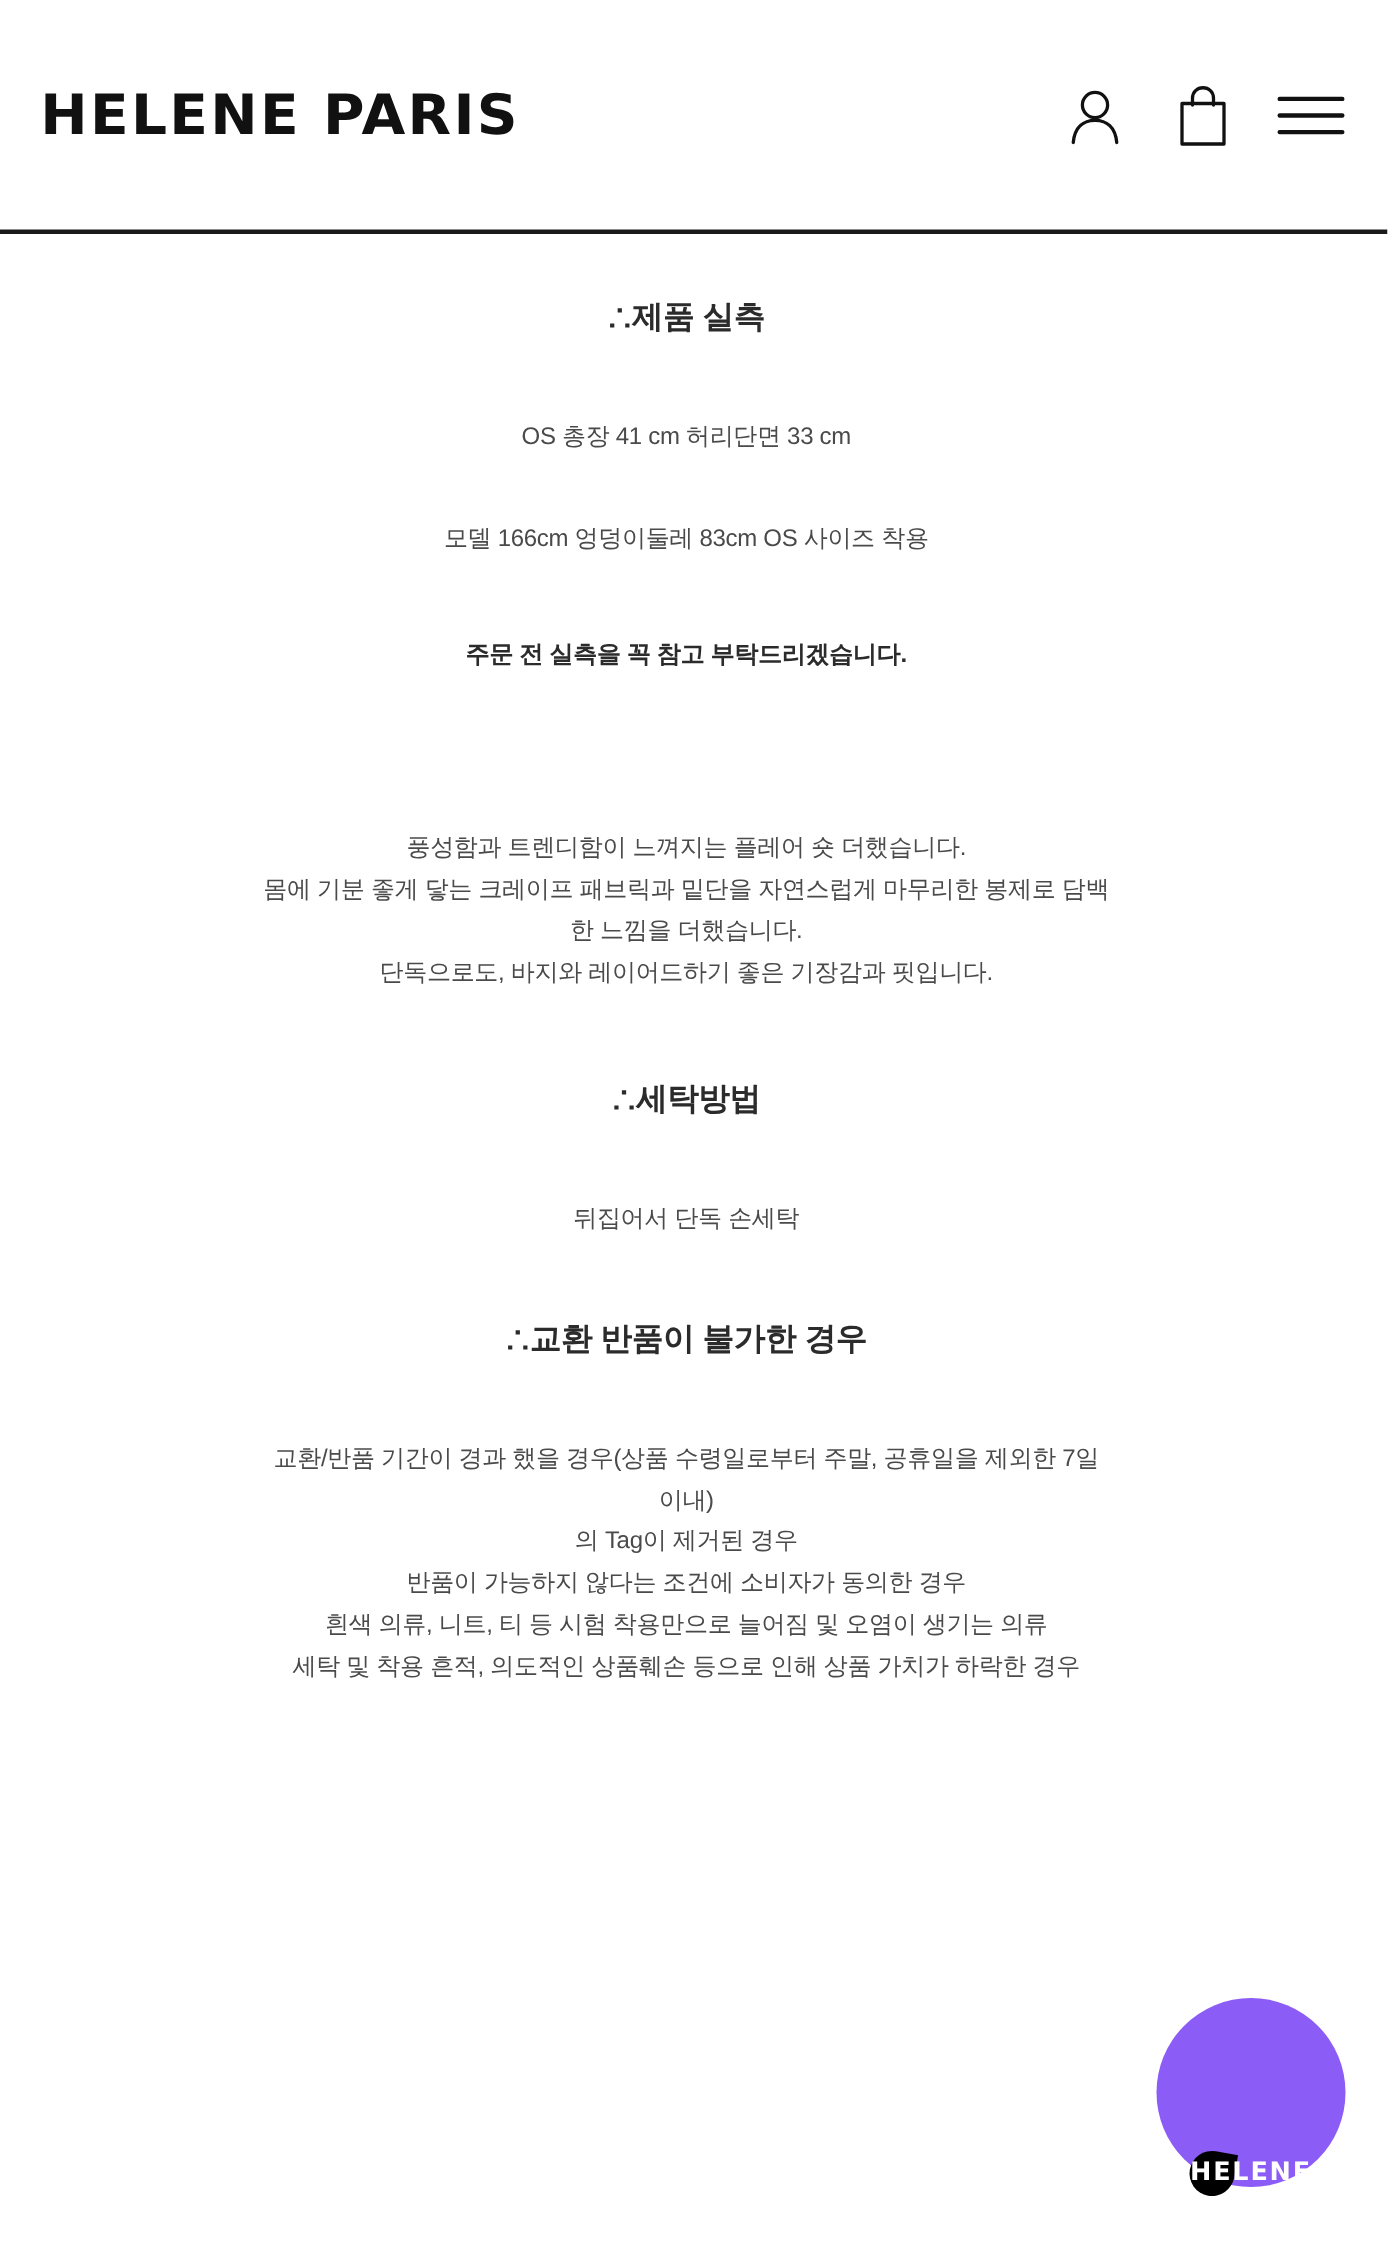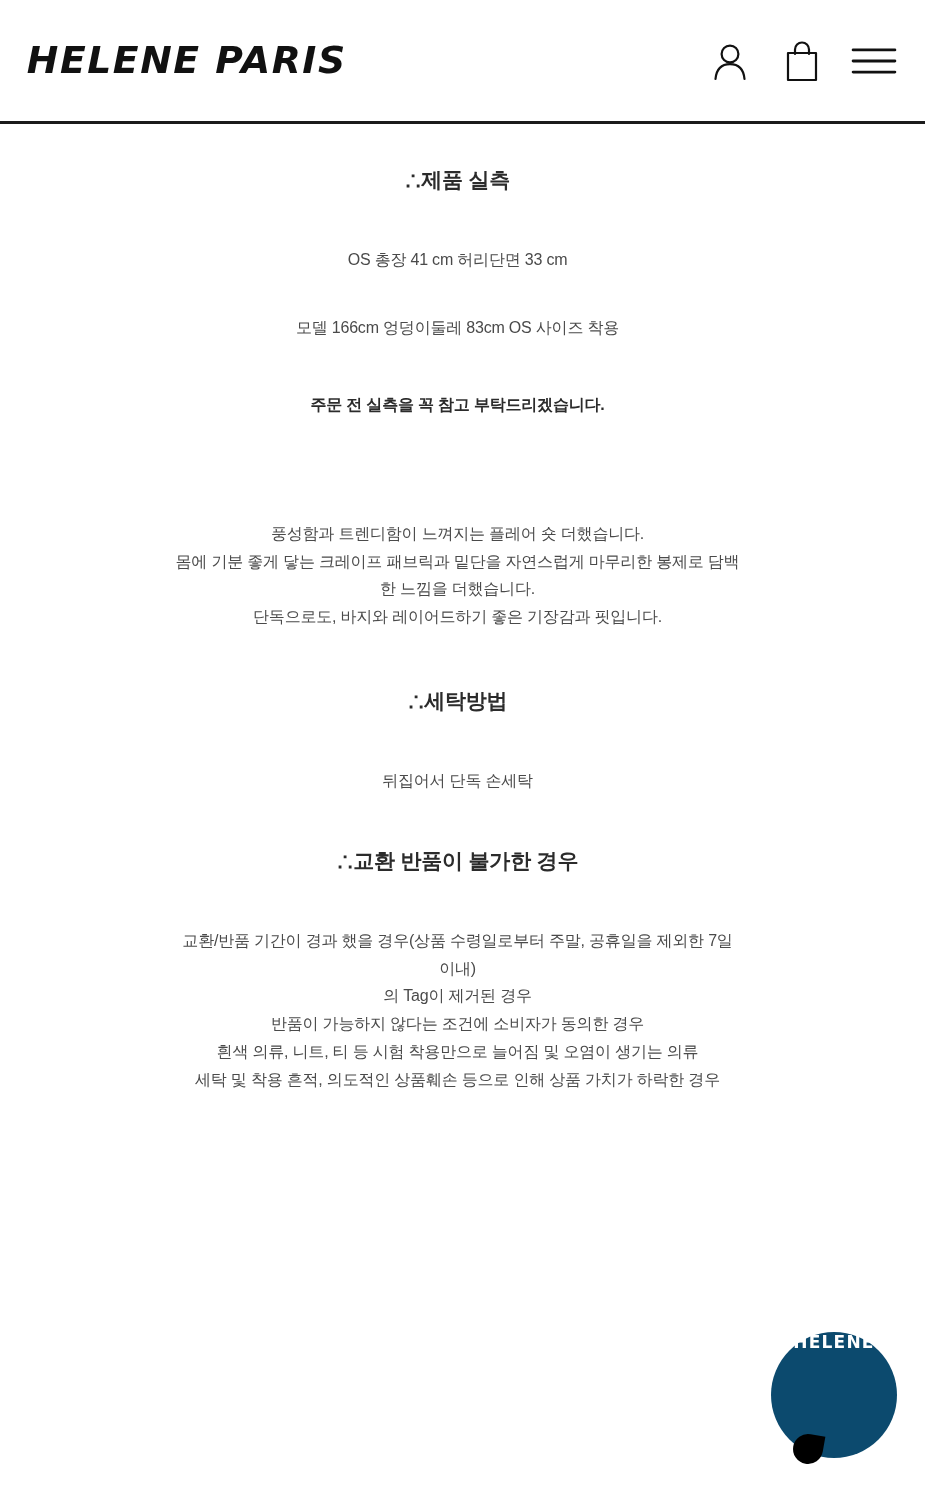--- a/index.html
+++ b/index.html
@@ -12,28 +12,27 @@
     height: 1500px;
     background: #ffffff;
     font-family: "Liberation Sans", sans-serif;
     color: #3b3b3b;
     overflow: hidden;
     position: relative;
   }
 
   
   .site-header {
-    height: 124px;
+    height: 156px;
     border-bottom: 3px solid #1b1b1b;
     display: flex;
     align-items: center;
     justify-content: space-between;
     padding: 0 28px 0 30px;
     background: #fff;
-    font-style: italic;
   }
   .brand-logo {
     font-family: "DejaVu Sans", sans-serif;
     font-weight: 700;
     font-size: 37px;
     letter-spacing: 1.5px;
     color: #111111;
     white-space: nowrap;
     line-height: 1;
     transform: scaleX(1.02);
@@ -87,24 +86,24 @@
     padding: 0 6px;
   }
 
   
   .chat-bubble {
     position: absolute;
     right: 28px;
     bottom: 42px;
     width: 126px;
     height: 126px;
-    background: #0c4a6e;
+    background: #8b5cf6;
     border-radius: 50%;
     display: flex;
-    align-items: flex-start;
+    align-items: flex-end;
     justify-content: center;
     cursor: pointer;
   }
   .chat-bubble::after {
     content: "";
     position: absolute;
     bottom: -6px;
     left: 22px;
     width: 30px;
     height: 30px;

